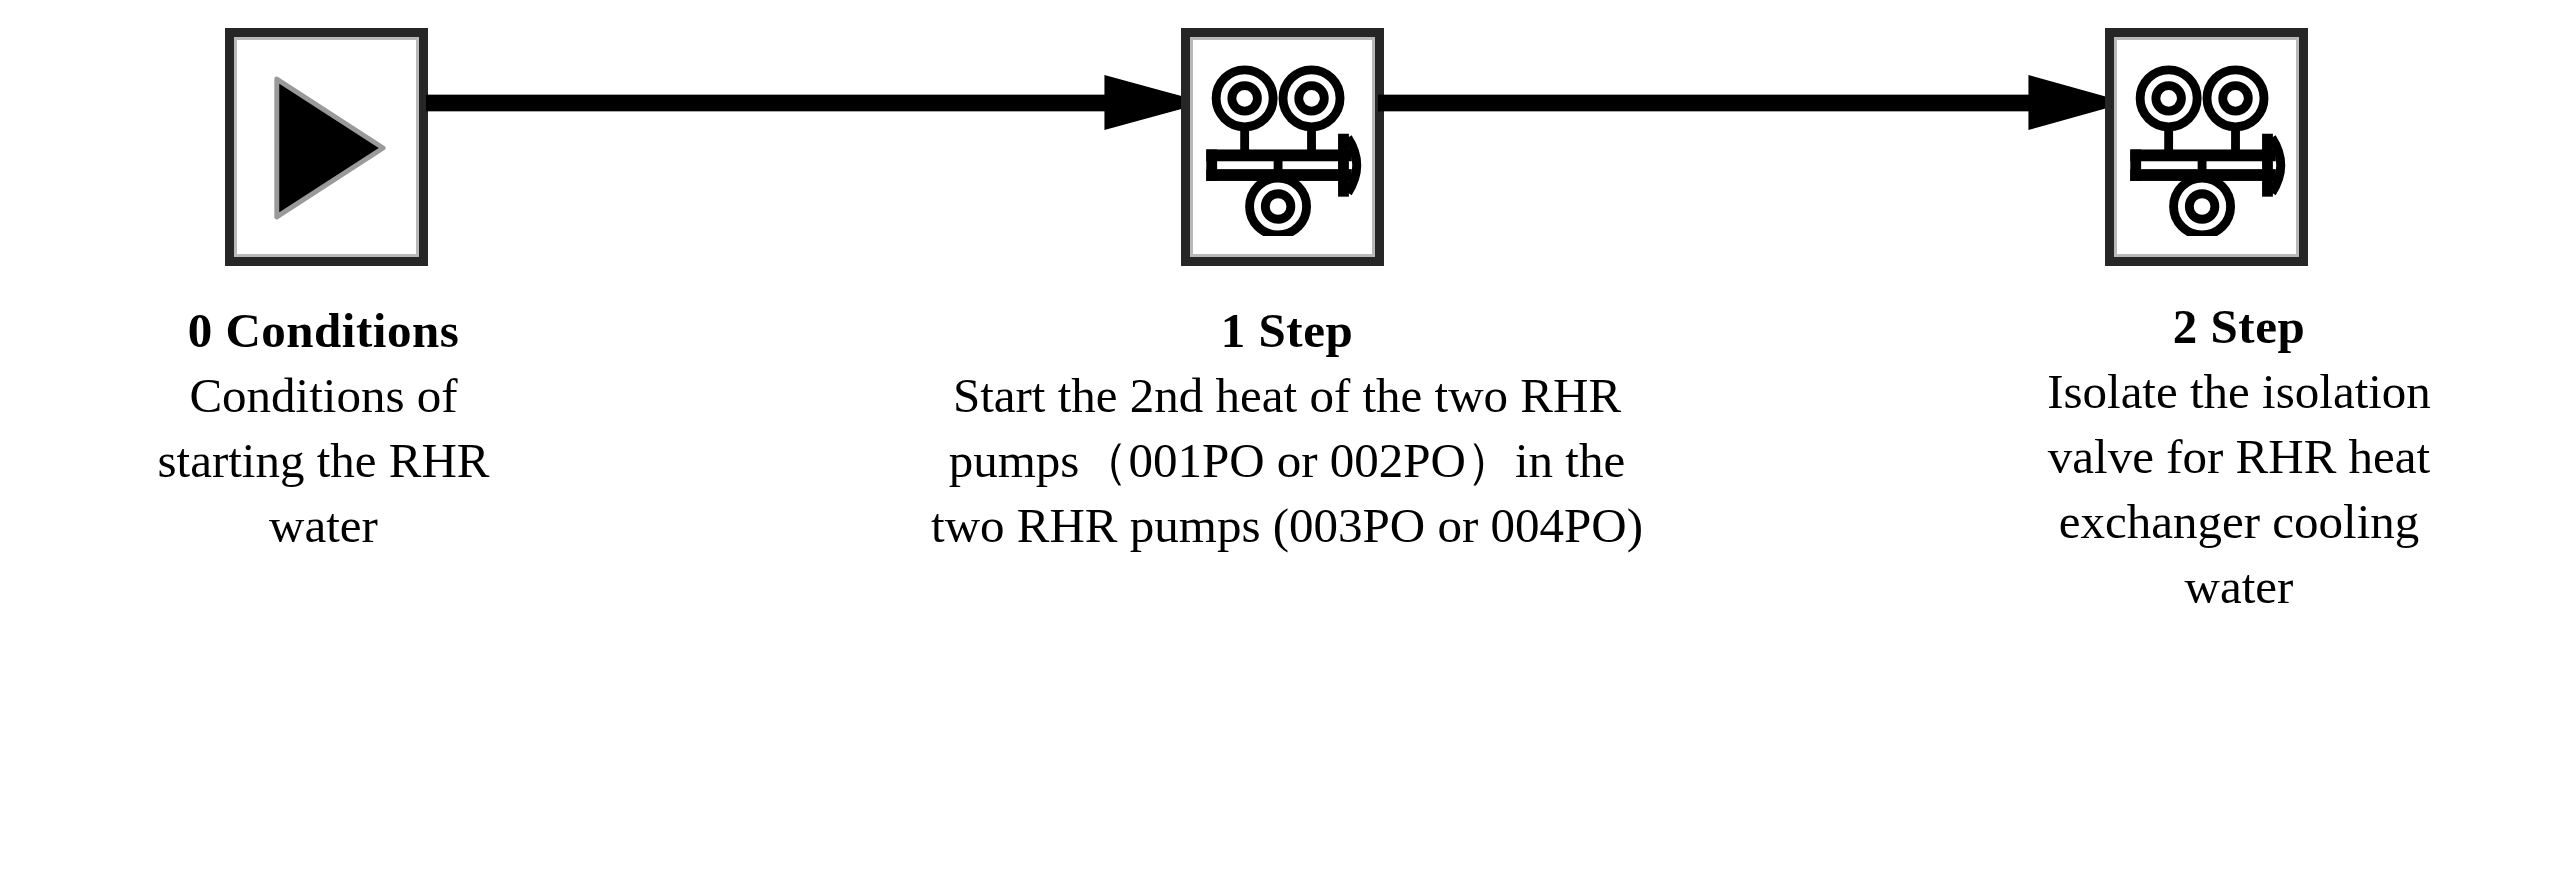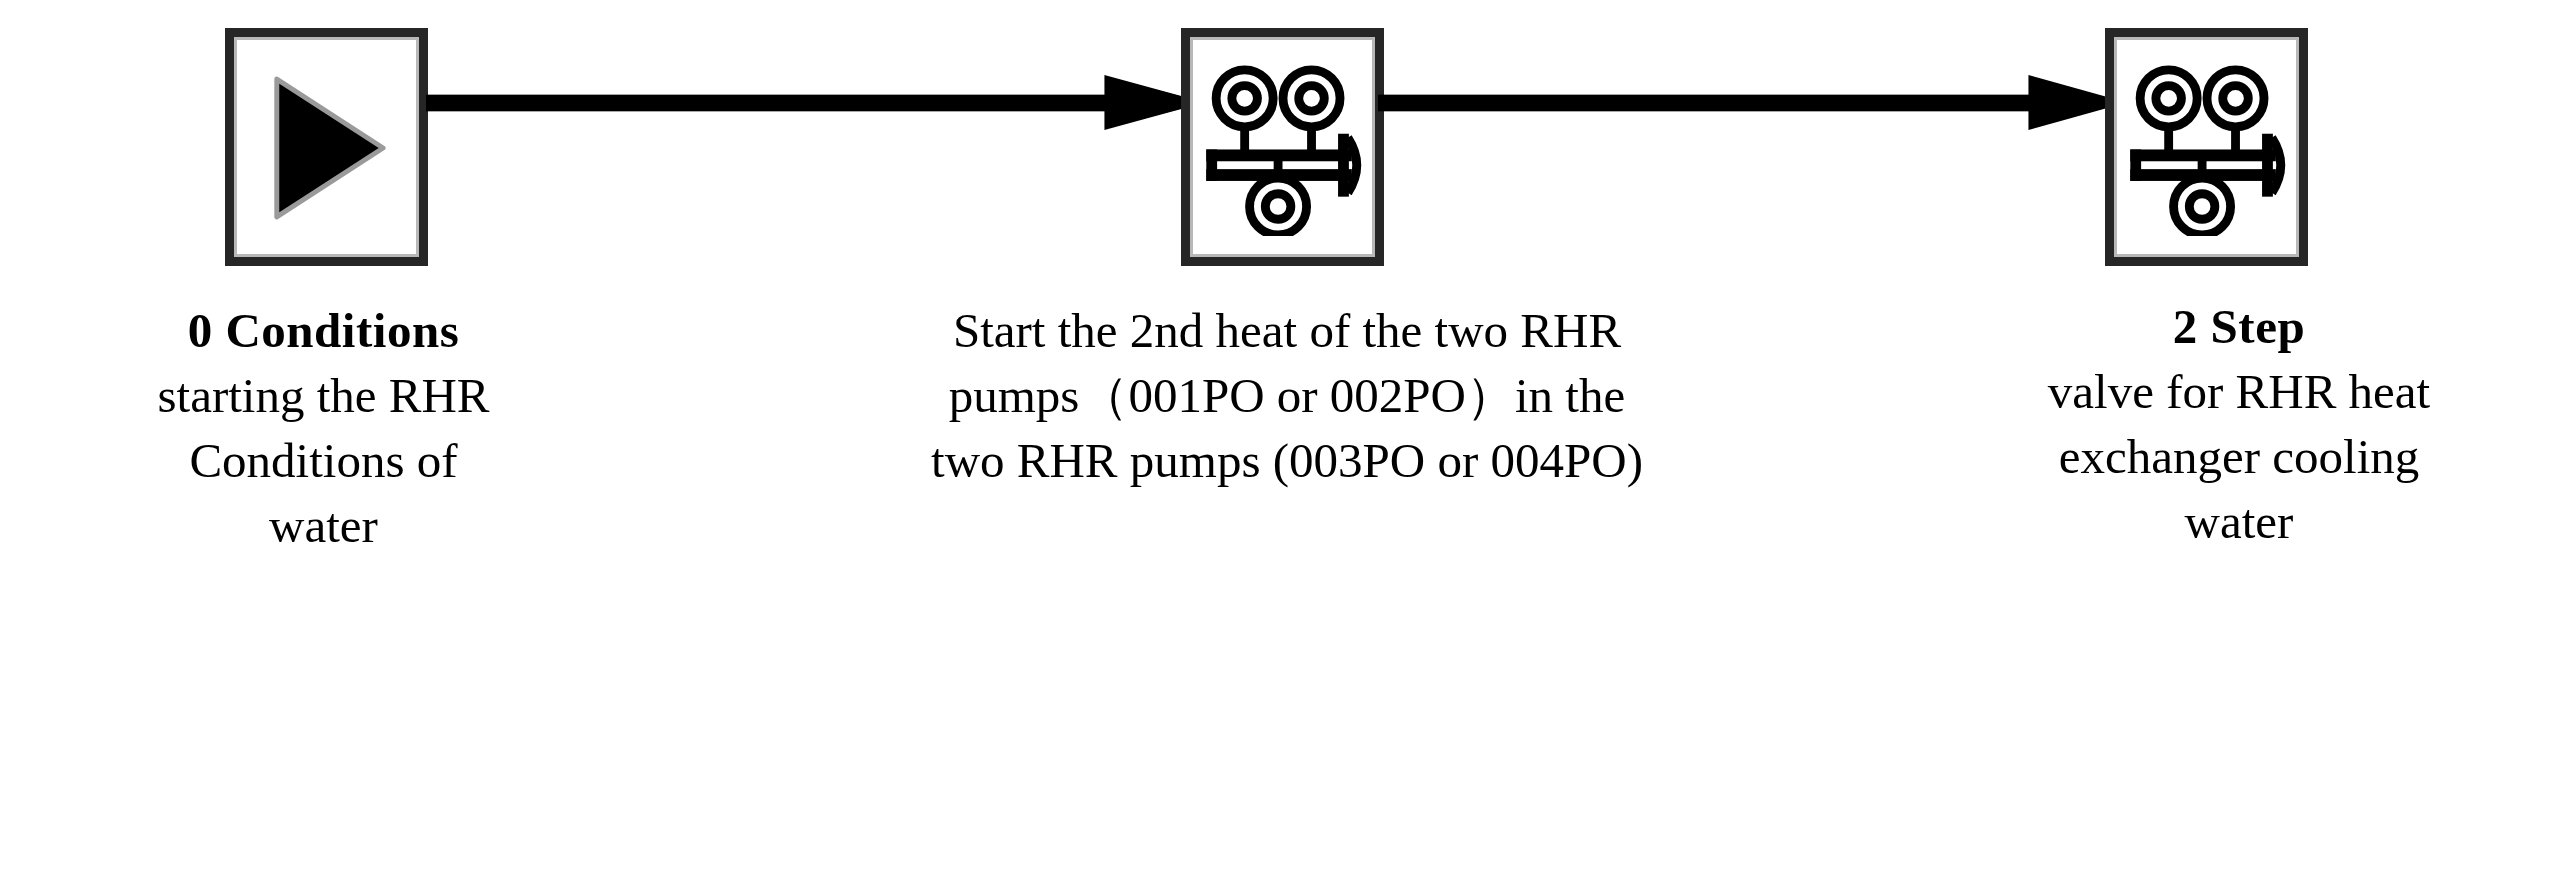--- a/index.html
+++ b/index.html
@@ -155,35 +155,37 @@
         <rect x="140" y="76" width="11" height="64" fill="#000000"></rect>
       </svg>
     </div>
   </div>
 
 </div>
 
 <div class="col c0">
   <div class="col-title">0 Conditions</div>
   <div class="col-body">
+    <span class="ln">Conditions of</span>
     <span class="ln">starting the RHR</span>
-    <span class="ln">Conditions of</span>
     <span class="ln">water</span>
   </div>
 </div>
 
 <div class="col c1">
+  <div class="col-title">1 Step</div>
   <div class="col-body">
     <span class="ln">Start the 2nd heat of the two RHR</span>
     <span class="ln">pumps（001PO or 002PO）in the</span>
     <span class="ln">two RHR pumps (003PO or 004PO)</span>
   </div>
 </div>
 
 <div class="col c2">
   <div class="col-title">2 Step</div>
   <div class="col-body">
+    <span class="ln">Isolate the isolation</span>
     <span class="ln">valve for RHR heat</span>
     <span class="ln">exchanger cooling</span>
     <span class="ln">water</span>
   </div>
 </div>
 
 
 </body></html>

